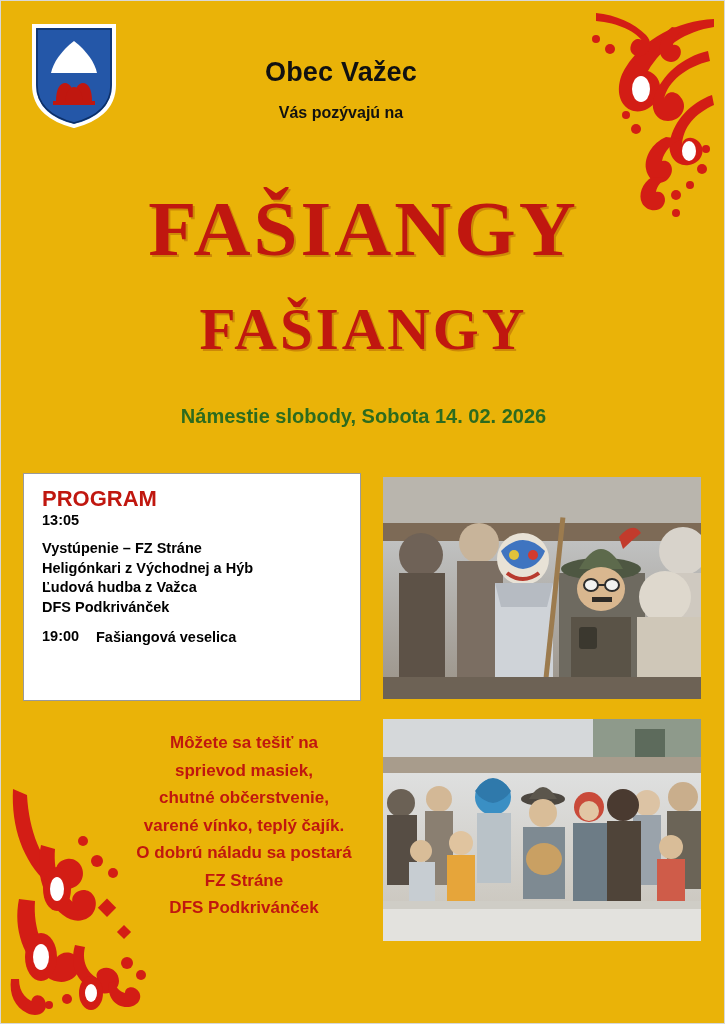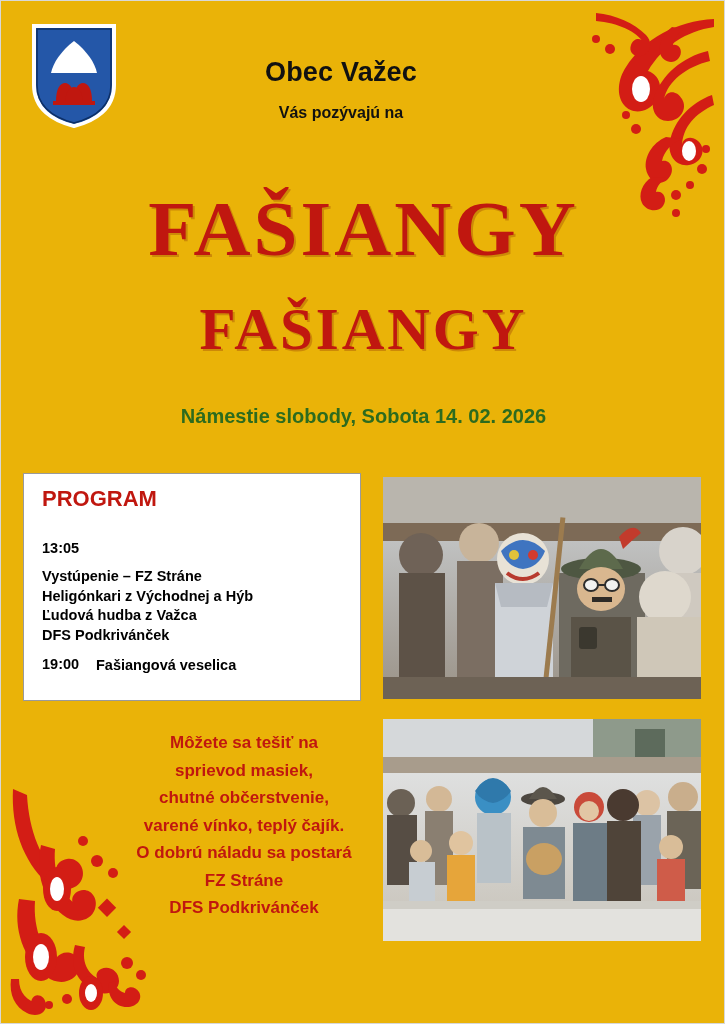--- a/index.html
+++ b/index.html
@@ -122,21 +122,21 @@
     height: 228px;
     border: 1px solid #9a9a9a;
     background: #ffffff;
     box-sizing: border-box;
     padding: 12px 14px 10px 18px;
   }
   .program-title {
     color: #c0170f;
     font-size: 22px;
     font-weight: bold;
-    margin-bottom: 28px;
+    margin-bottom: 0;
   }
   .prog-item {
     display: flex;
     margin-bottom: 11px;
   }
   .prog-time {
     font-size: 14.5px;
     font-weight: bold;
     color: #000;
     width: 54px;

